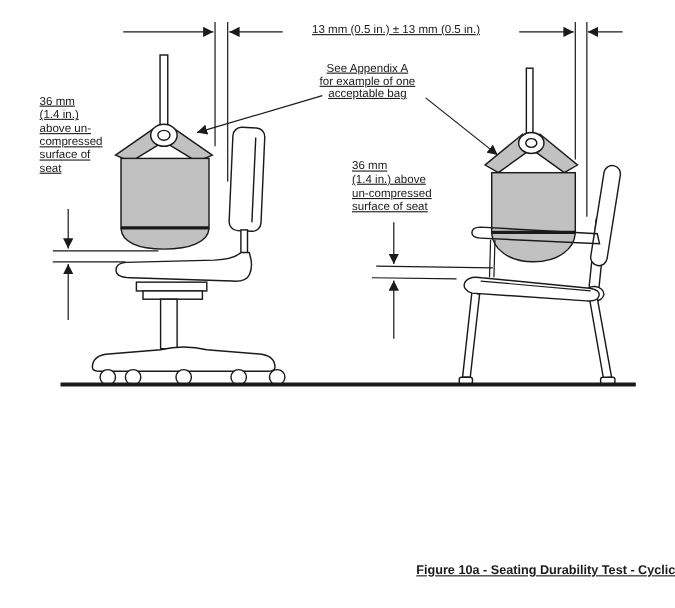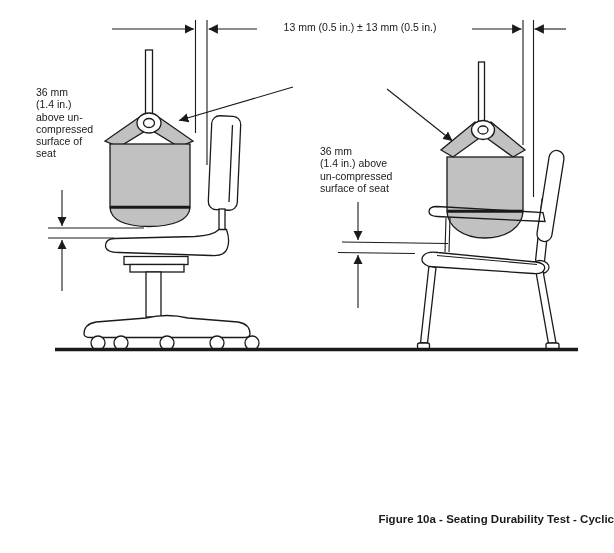--- a/index.html
+++ b/index.html
@@ -1,19 +1,19 @@
 <!DOCTYPE html>
 <html><head>
 <meta charset="utf-8">
 <style>
   html,body{margin:0;padding:0;background:#fff;}
   #page{position:relative;width:614px;height:553px;background:#fff;overflow:hidden;
         font-family:"Liberation Sans","DejaVu Sans",sans-serif;color:#1a1a1a;}
   #art{position:absolute;left:0;top:0;}
-  .label{position:absolute;font-size:10.5px;line-height:12.3px;white-space:pre-line;color:#1a1a1a;}
+  .label{position:absolute;font-size:10.5px;line-height:12.3px;white-space:pre-line;color:#1a1a1a;text-decoration:underline;}
   .top-dim{left:252px;top:21px;width:216px;text-align:center;}
   .appendix{left:266px;top:57px;width:136px;text-align:center;line-height:11.6px;}
   .left-note{left:36px;top:86px;width:84px;}
   .right-note{left:320px;top:145px;width:104px;}
   .caption{left:40px;top:513px;width:574px;text-align:right;font-weight:bold;font-size:11.5px;white-space:normal;}
 </style>
 </head>
 <body>
 
 <div id="page">
@@ -115,20 +115,23 @@
         <line x1="450" y1="218" x2="449" y2="252" stroke-width="1.1"></line>
         <path d="M 438,252.5 Q 426,250.5 422.5,257 Q 420,263 429,266.5 L 533,273.5 Q 543,274.5 544.5,269 Q 546,263.5 536,262 Z" fill="#fff"></path>
         <line x1="437" y1="255.5" x2="537" y2="264.5" stroke-width="1.1"></line>
       </g>
 
       <line x1="55" y1="349.5" x2="578" y2="349.5" stroke-width="3.5"></line>
     </g>
   </svg>
 
   <div class="label top-dim">13 mm (0.5 in.) ± 13 mm (0.5 in.)</div>
+  <div class="label appendix">See Appendix A
+for example of one
+acceptable bag</div>
   <div class="label left-note">36 mm
 (1.4 in.)
 above un-
 compressed
 surface of
 seat</div>
   <div class="label right-note">36 mm
 (1.4 in.) above
 un-compressed
 surface of seat</div>

